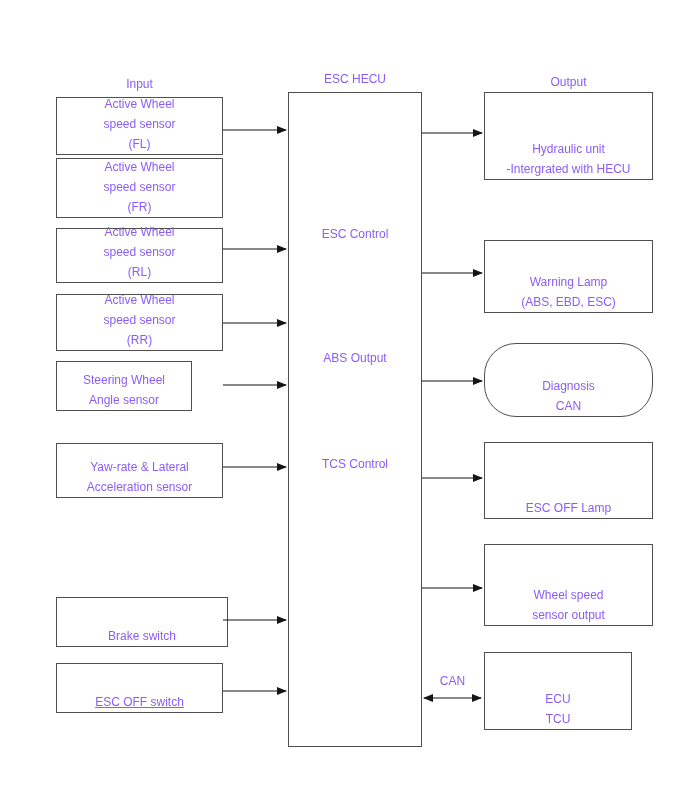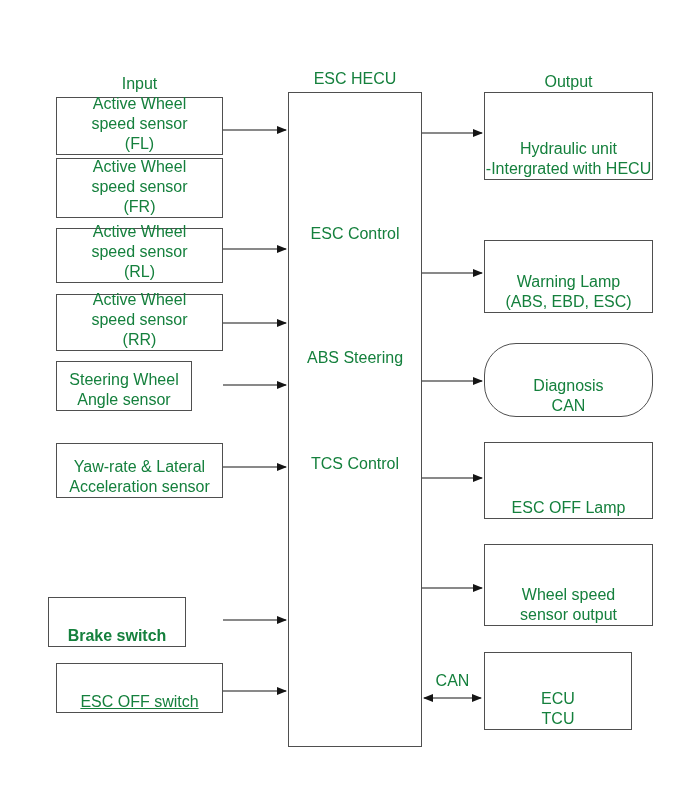--- a/index.html
+++ b/index.html
@@ -1,34 +1,34 @@
 <!DOCTYPE html>
 <html><head>
 <meta charset="utf-8">
 <style>
   html,body{margin:0;padding:0;background:#ffffff;}
   .page{
     position:relative;width:700px;height:808px;background:#ffffff;overflow:hidden;
-    font-family:"Liberation Sans",sans-serif;font-size:16px;color:#15803d;
+    font-family:"Liberation Sans",sans-serif;font-size:12px;color:#8b5cf6;
   }
   .box{
     position:absolute;box-sizing:border-box;border:1px solid #4f4f4f;background:#ffffff;
     display:flex;flex-direction:column;align-items:center;justify-content:flex-end;
     text-align:center;line-height:20px;
   }
   .plain{position:absolute;text-align:center;line-height:14px;}
   .fn{position:absolute;left:288px;width:134px;text-align:center;line-height:20px;}
   
   .in1{left:56px;top:97px;width:167px;height:58px;}
   .in2{left:56px;top:158px;width:167px;height:60px;}
   .in3{left:56px;top:228px;width:167px;height:55px;}
   .in4{left:56px;top:294px;width:167px;height:57px;}
   .in5{left:56px;top:361px;width:136px;height:50px;}
   .in6{left:56px;top:443px;width:167px;height:55px;}
-  .in7{left:48px;top:597px;width:138px;height:50px;font-weight:bold;}
+  .in7{left:56px;top:597px;width:172px;height:50px;}
   .in8{left:56px;top:663px;width:167px;height:50px;text-decoration:underline;}
   
   .hecu{left:288px;top:92px;width:134px;height:655px;}
   
   .out1{left:484px;top:92px;width:169px;height:88px;}
   .out2{left:484px;top:240px;width:169px;height:73px;}
   .out3{left:484px;top:343px;width:169px;height:74px;border-radius:32px;}
   .out4{left:484px;top:442px;width:169px;height:77px;}
   .out5{left:484px;top:544px;width:169px;height:82px;}
   .out6{left:484px;top:652px;width:148px;height:78px;}
@@ -81,21 +81,21 @@
   </div>
   <div class="box in7">
     <span>Brake switch</span>
   </div>
   <div class="box in8">
     <span>ESC OFF switch</span>
   </div>
 
   <div class="box hecu"></div>
   <div class="fn fn1">ESC Control</div>
-  <div class="fn fn2">ABS Steering</div>
+  <div class="fn fn2">ABS Output</div>
   <div class="fn fn3">TCS Control</div>
 
   <div class="box out1">
     <span>Hydraulic unit</span>
     <span>-Intergrated with HECU</span>
   </div>
   <div class="box out2">
     <span>Warning Lamp</span>
     <span>(ABS, EBD, ESC)</span>
   </div>

